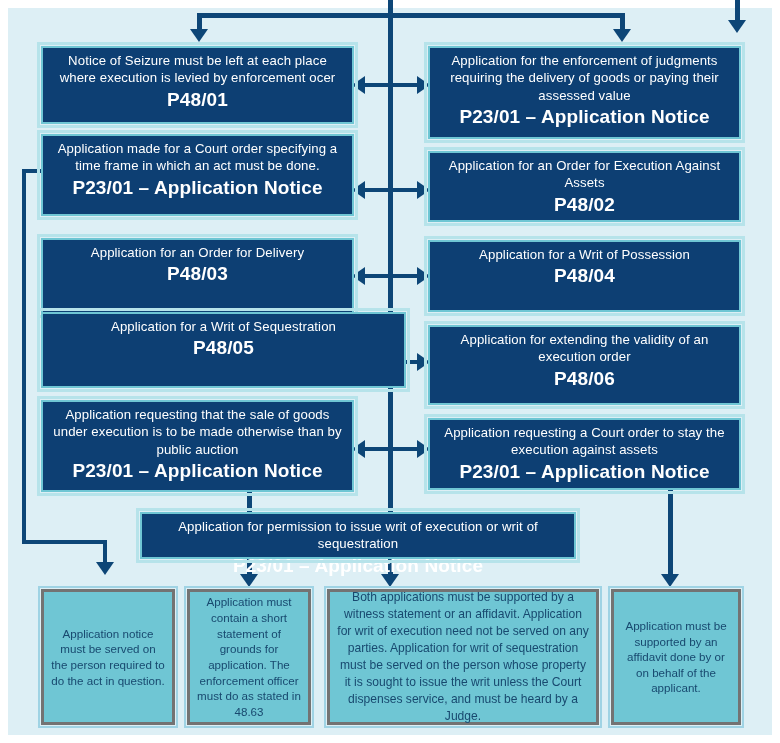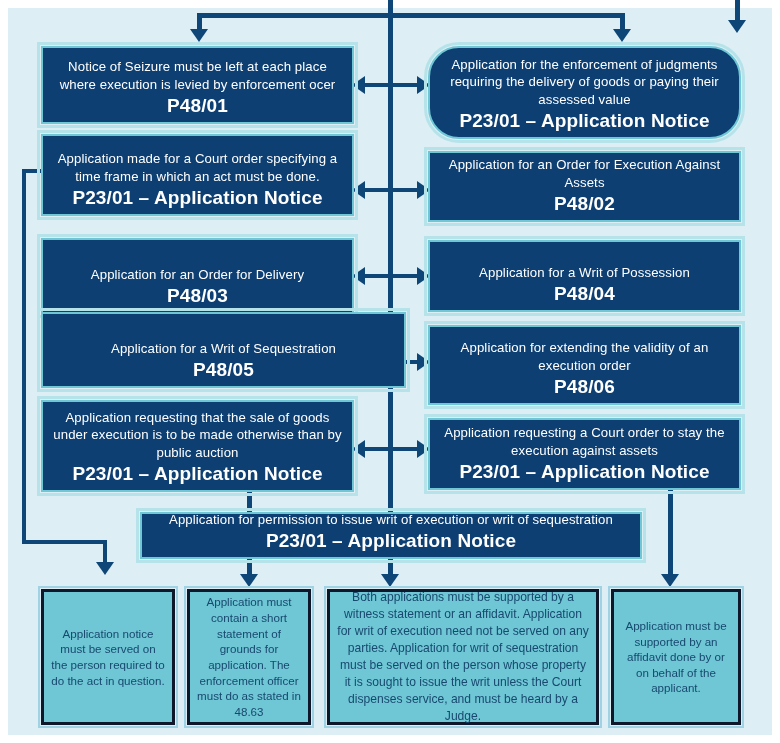--- a/index.html
+++ b/index.html
@@ -63,21 +63,21 @@
     position: absolute;
     box-sizing: border-box;
     background: #0d3f73;
     border: 2px solid #6fc6d4;
     outline: 3px solid #b6e3ea;
     outline-offset: 1px;
     color: #ffffff;
     display: flex;
     flex-direction: column;
     align-items: center;
-    justify-content: flex-end;
+    justify-content: flex-start;
     text-align: center;
     padding: 4px 9px;
   }
   .nbox .body {
     font-size: 13.2px;
     line-height: 1.32;
     font-weight: 400;
     letter-spacing: 0.1px;
   }
   .nbox .code {
@@ -85,21 +85,21 @@
     line-height: 1.32;
     font-weight: bold;
     letter-spacing: 0.1px;
   }
 
   
   .tbox {
     position: absolute;
     box-sizing: border-box;
     background: #6fc6d4;
-    border: 3px solid #0f172a;
+    border: 3px solid #737373;
     outline: 2px solid #9fd3e4;
     outline-offset: 1px;
     color: #18496f;
     display: flex;
     align-items: center;
     justify-content: center;
     text-align: center;
     padding: 6px 7px;
   }
   .tbox .body {
@@ -186,21 +186,21 @@
   <div class="nbox" style="left:41px; top:312px; width:365px; height:76px;">
     <div class="body">Application for a Writ of Sequestration</div>
     <div class="code">P48/05</div>
   </div>
 
   <div class="nbox" style="left:41px; top:400px; width:313px; height:92px;">
     <div class="body">Application requesting that the sale of goods under execution is to be made otherwise than by public auction</div>
     <div class="code">P23/01 – Application Notice</div>
   </div>
 
-  <div class="nbox" style="left:428px; top:46px; width:313px; height:93px;border-radius:31px;">
+  <div class="nbox" style="left:428px; top:46px; width:313px; height:93px;">
     <div class="body">Application for the enforcement of judgments requiring the delivery of goods or paying their assessed value</div>
     <div class="code">P23/01 – Application Notice</div>
   </div>
 
   <div class="nbox" style="left:428px; top:151px; width:313px; height:71px;">
     <div class="body">Application for an Order for Execution Against Assets</div>
     <div class="code">P48/02</div>
   </div>
 
   <div class="nbox" style="left:428px; top:240px; width:313px; height:72px;">
@@ -211,21 +211,21 @@
   <div class="nbox" style="left:428px; top:325px; width:313px; height:80px;">
     <div class="body">Application for extending the validity of an execution order</div>
     <div class="code">P48/06</div>
   </div>
 
   <div class="nbox" style="left:428px; top:418px; width:313px; height:72px;">
     <div class="body">Application requesting a Court order to stay the execution against assets</div>
     <div class="code">P23/01 – Application Notice</div>
   </div>
 
-  <div class="nbox" style="left:140px; top:512px; width:502px; height:47px;">
+  <div class="nbox" style="left:140px; top:512px; width:436px; height:47px;">
     <div class="body">Application for permission to issue writ of execution or writ of sequestration</div>
     <div class="code">P23/01 – Application Notice</div>
   </div>
 
   <div class="tbox" style="left:41px; top:589px; width:134px; height:136px;">
     <div class="body">Application notice must be served on the person required to do the act in question.</div>
   </div>
 
   <div class="tbox" style="left:187px; top:589px; width:124px; height:136px;">
     <div class="body">Application must contain a short statement of grounds for application. The enforcement officer must do as stated in 48.63</div>

